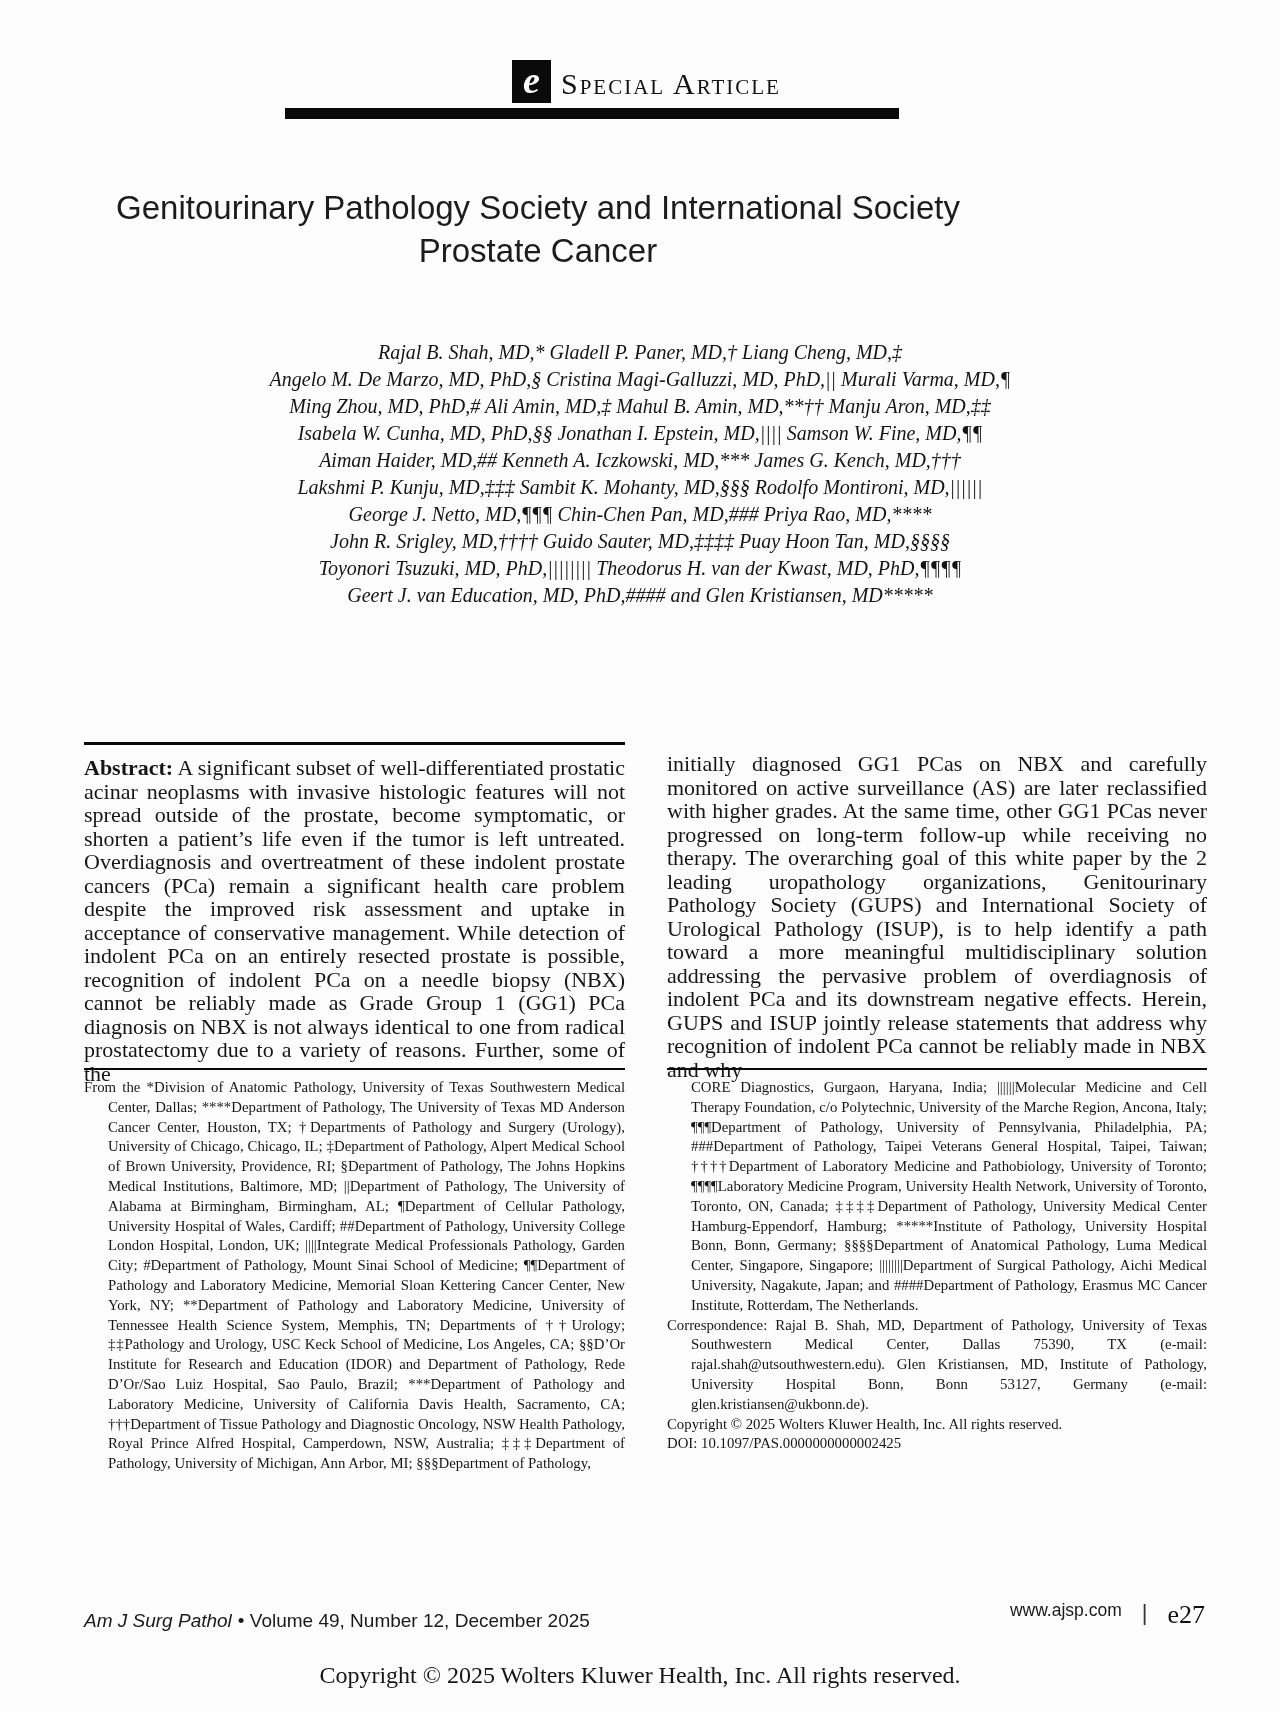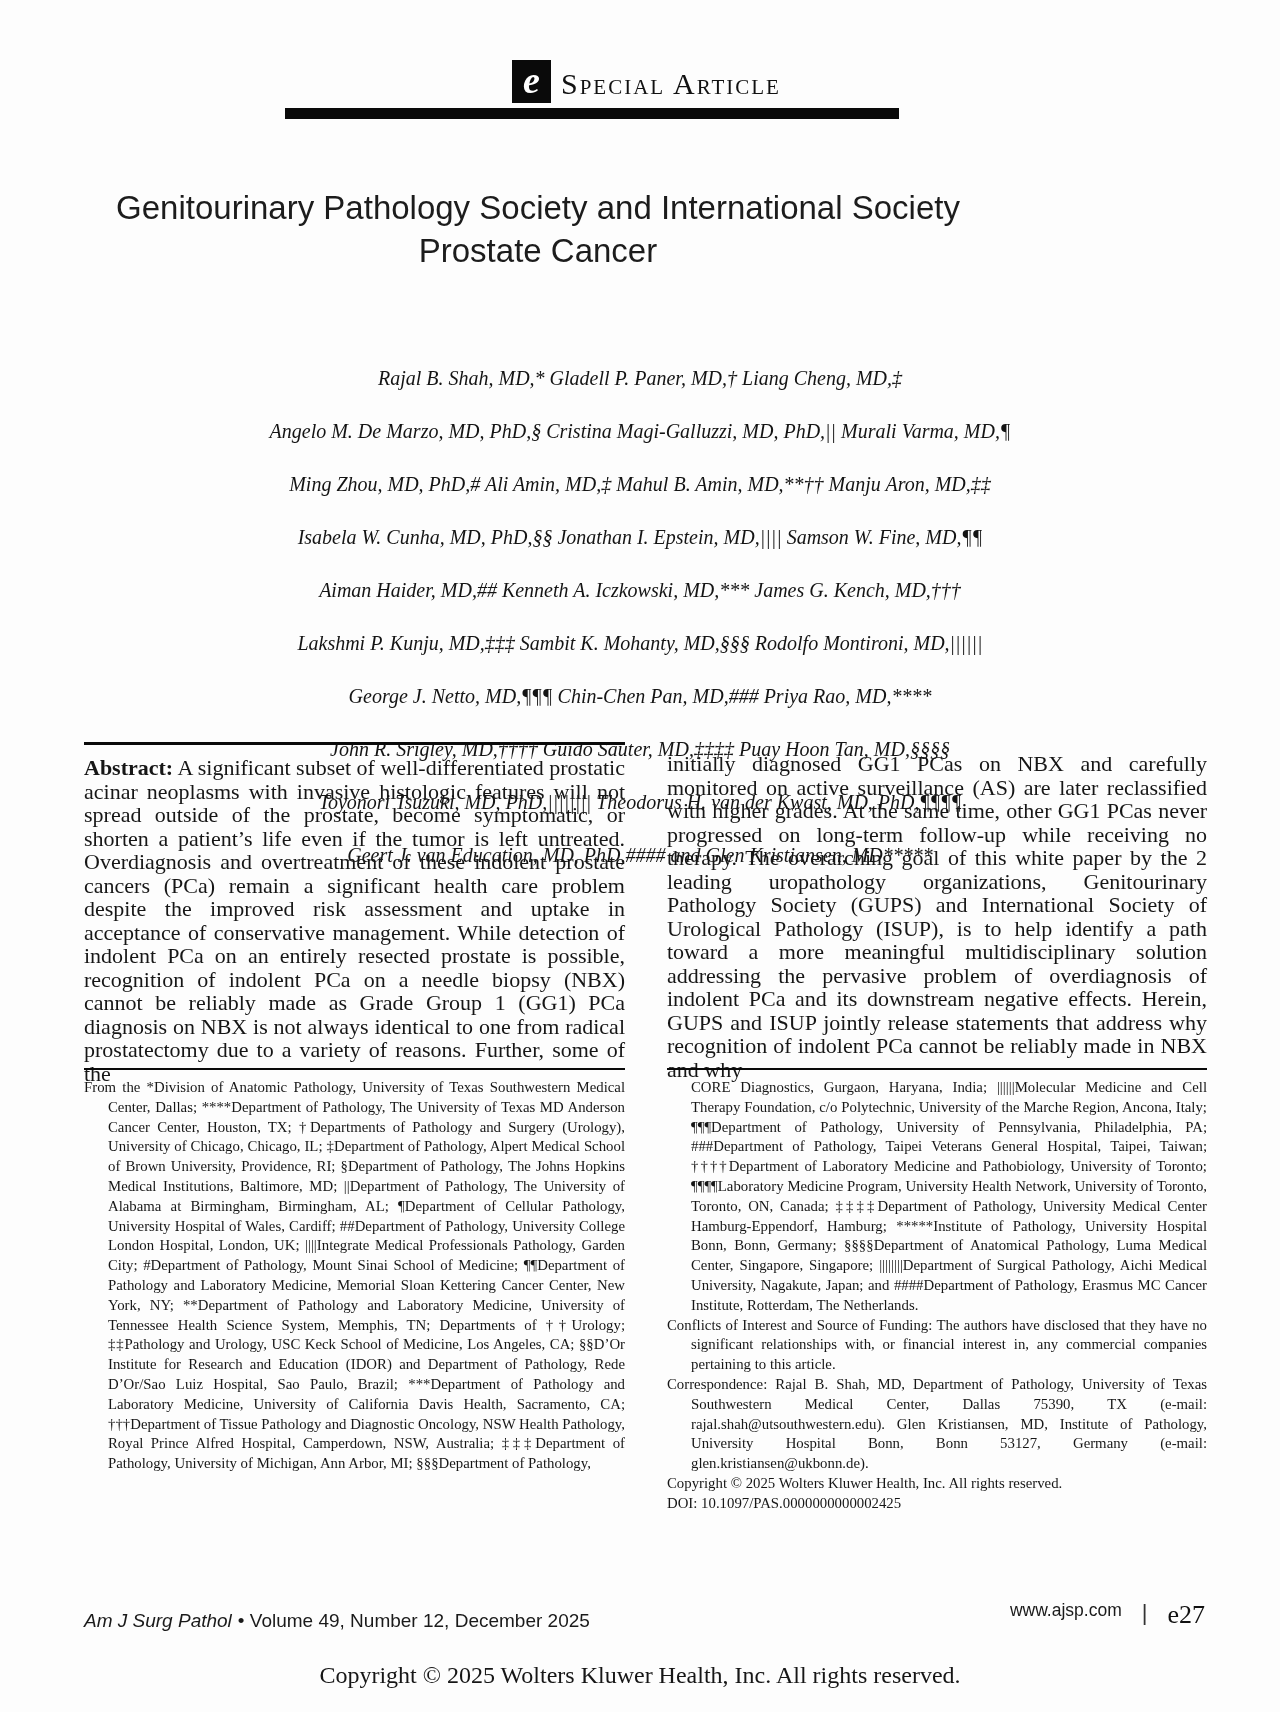--- a/index.html
+++ b/index.html
@@ -70,21 +70,21 @@
     position: absolute;
     top: 339px; left: 0;
     width: 1280px;
     text-align: center;
     font-family: "Liberation Serif", serif;
     font-style: italic;
     font-size: 20px;
     line-height: 27px;
     color: #141414;
   }
-  .author-line { white-space: nowrap; margin-top: 26px; }
+  .author-line { white-space: nowrap; }
 
   
   .abs-left  { position: absolute; left: 84px;  top: 742px; width: 541px; }
   .abs-right { position: absolute; left: 667px; top: 752px; width: 540px; }
   .rule-thick { height: 3px; background: #0a0a0a; margin-bottom: 11px; }
   .body-text {
     margin: 0;
     font-family: "Liberation Serif", serif;
     font-size: 22px;
     line-height: 23.5px;
@@ -191,21 +191,20 @@
   </div>
 
   <div class="fn-left">
     <div class="rule-thin"></div>
     <p class="fn-text hang">From the *Division of Anatomic Pathology, University of Texas Southwestern Medical Center, Dallas; ****Department of Pathology, The University of Texas MD Anderson Cancer Center, Houston, TX; †Departments of Pathology and Surgery (Urology), University of Chicago, Chicago, IL; ‡Department of Pathology, Alpert Medical School of Brown University, Providence, RI; §Department of Pathology, The Johns Hopkins Medical Institutions, Baltimore, MD; ||Department of Pathology, The University of Alabama at Birmingham, Birmingham, AL; ¶Department of Cellular Pathology, University Hospital of Wales, Cardiff; ##Department of Pathology, University College London Hospital, London, UK; ||||Integrate Medical Professionals Pathology, Garden City; #Department of Pathology, Mount Sinai School of Medicine; ¶¶Department of Pathology and Laboratory Medicine, Memorial Sloan Kettering Cancer Center, New York, NY; **Department of Pathology and Laboratory Medicine, University of Tennessee Health Science System, Memphis, TN; Departments of ††Urology; ‡‡Pathology and Urology, USC Keck School of Medicine, Los Angeles, CA; §§D’Or Institute for Research and Education (IDOR) and Department of Pathology, Rede D’Or/Sao Luiz Hospital, Sao Paulo, Brazil; ***Department of Pathology and Laboratory Medicine, University of California Davis Health, Sacramento, CA; †††Department of Tissue Pathology and Diagnostic Oncology, NSW Health Pathology, Royal Prince Alfred Hospital, Camperdown, NSW, Australia; ‡‡‡Department of Pathology, University of Michigan, Ann Arbor, MI; §§§Department of Pathology,</p>
   </div>
 
   <div class="fn-right">
     <div class="rule-thin"></div>
     <p class="fn-text cont">CORE Diagnostics, Gurgaon, Haryana, India; ||||||Molecular Medicine and Cell Therapy Foundation, c/o Polytechnic, University of the Marche Region, Ancona, Italy; ¶¶¶Department of Pathology, University of Pennsylvania, Philadelphia, PA; ###Department of Pathology, Taipei Veterans General Hospital, Taipei, Taiwan; ††††Department of Laboratory Medicine and Pathobiology, University of Toronto; ¶¶¶¶Laboratory Medicine Program, University Health Network, University of Toronto, Toronto, ON, Canada; ‡‡‡‡Department of Pathology, University Medical Center Hamburg-Eppendorf, Hamburg; *****Institute of Pathology, University Hospital Bonn, Bonn, Germany; §§§§Department of Anatomical Pathology, Luma Medical Center, Singapore, Singapore; ||||||||Department of Surgical Pathology, Aichi Medical University, Nagakute, Japan; and ####Department of Pathology, Erasmus MC Cancer Institute, Rotterdam, The Netherlands.</p>
-    <p class="fn-text hang">Conflicts of Interest and Source of Funding: The authors have disclosed that they have no significant relationships with, or financial interest in, any commercial companies pertaining to this article.</p>
     <p class="fn-text hang">Correspondence: Rajal B. Shah, MD, Department of Pathology, University of Texas Southwestern Medical Center, Dallas 75390, TX (e-mail: rajal.shah@utsouthwestern.edu). Glen Kristiansen, MD, Institute of Pathology, University Hospital Bonn, Bonn 53127, Germany (e-mail: glen.kristiansen@ukbonn.de).</p>
     <p class="fn-text">Copyright © 2025 Wolters Kluwer Health, Inc. All rights reserved.</p>
     <p class="fn-text">DOI: 10.1097/PAS.0000000000002425</p>
   </div>
 
   <div class="footer-left">
     <span class="journal-name">Am J Surg Pathol</span><span class="issue">• Volume 49, Number 12, December 2025</span>
   </div>
 
   <div class="footer-right">

